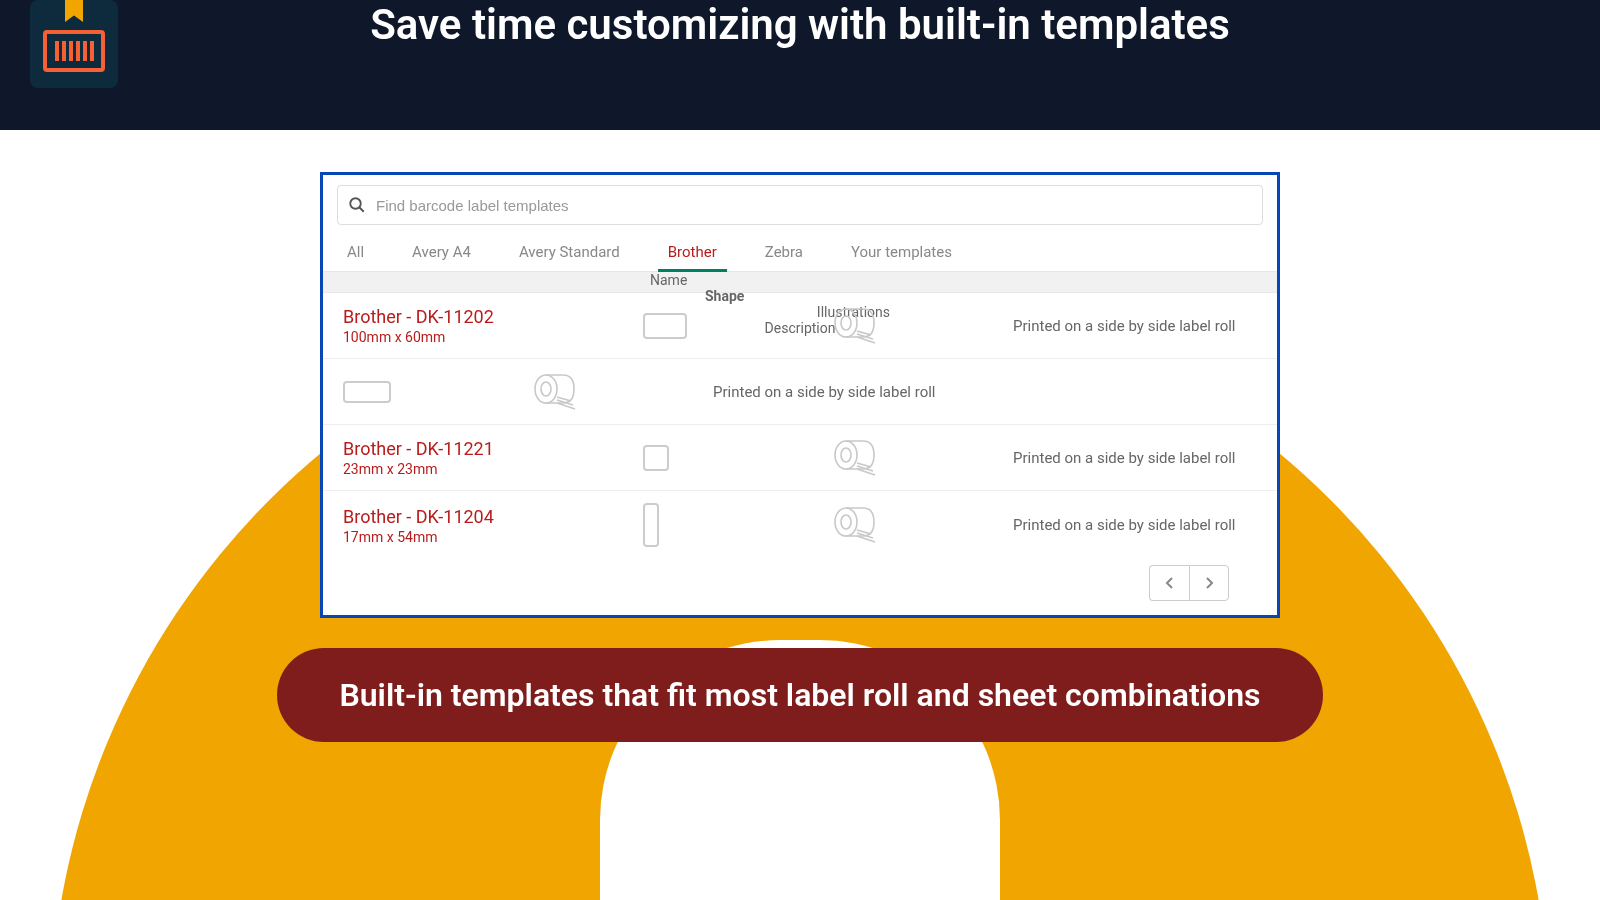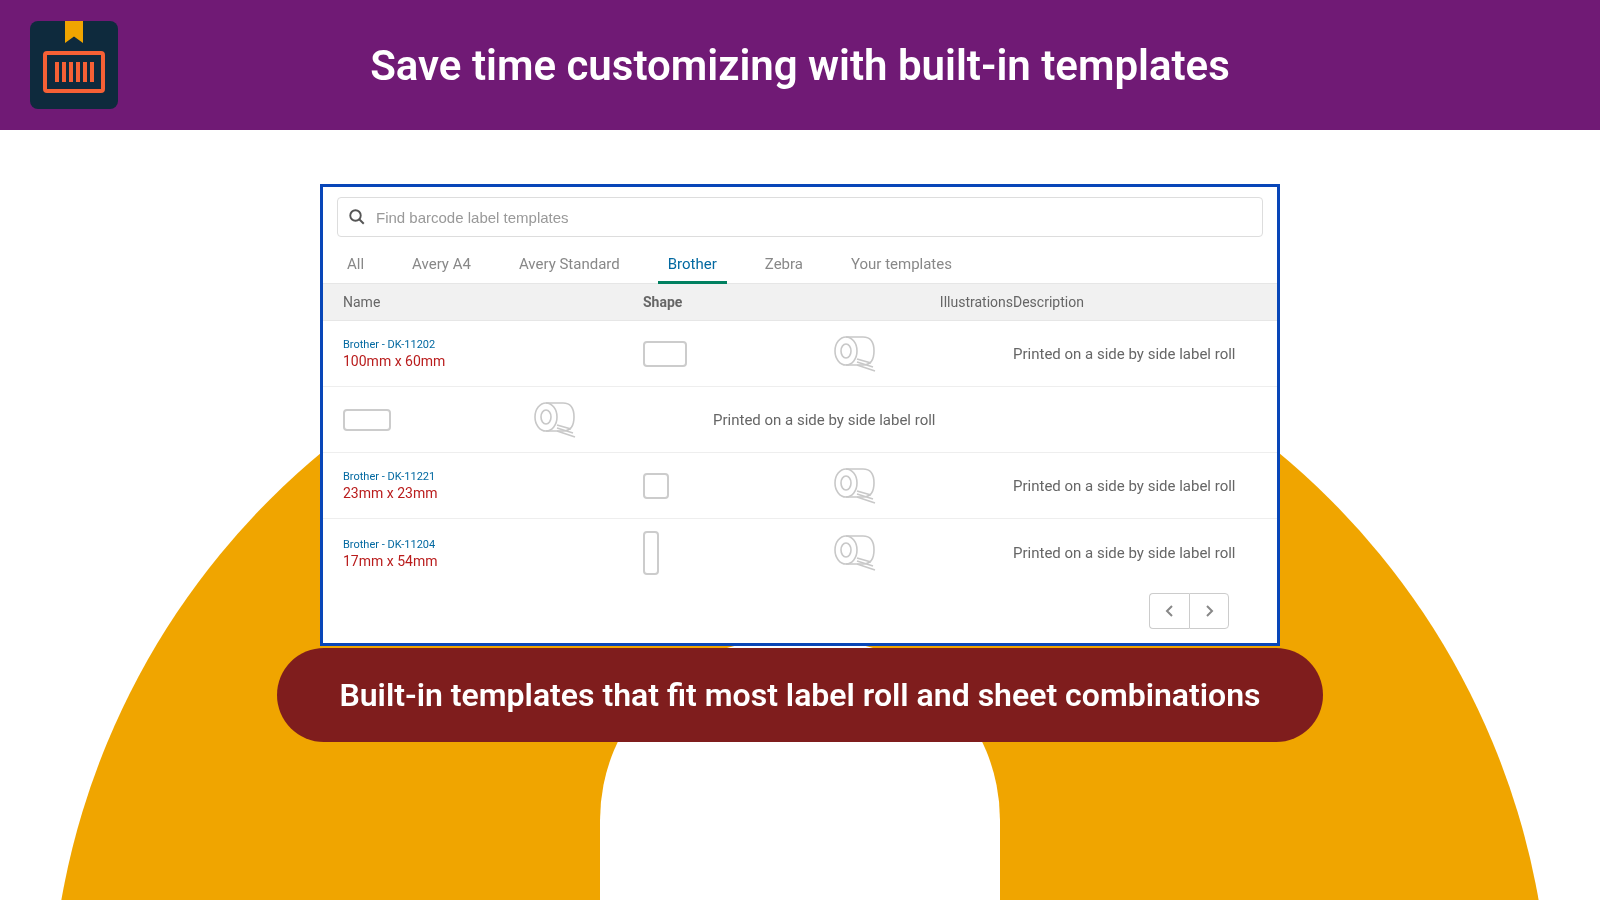--- a/index.html
+++ b/index.html
@@ -7,23 +7,22 @@
     width: 1600px;
     height: 900px;
     font-family: -apple-system, BlinkMacSystemFont, "Segoe UI", Roboto, sans-serif;
     background: #fff;
     overflow: hidden;
     position: relative;
   }
   .header {
     width: 100%;
     height: 130px;
-    background: #701a75;
-    display: flex;
-    align-items: center;
+    background: #0f172a;
+    display: flex;
     padding: 0 30px;
     position: relative;
     z-index: 2;
   }
   .logo-box {
     width: 88px;
     height: 88px;
     background: #0e2a3d;
     border-radius: 8px;
     display: flex;
@@ -80,21 +79,21 @@
   }
   .bg-shape.inner {
     width: 400px;
     height: 800px;
     background: #fff;
     border-radius: 180px 180px 0 0;
     top: 640px;
   }
   .panel {
     position: absolute;
-    top: 184px;
+    top: 172px;
     left: 50%;
     transform: translateX(-50%);
     width: 960px;
     background: #fff;
     border: 3px solid #0846b8;
     z-index: 3;
     padding: 10px 0 14px 0;
   }
   .search-row {
     margin: 0 14px 6px 14px;
@@ -124,55 +123,56 @@
     text-align: right;
   }
   .tab {
     font-size: 15px;
     color: #888;
     padding: 10px 4px;
     cursor: pointer;
     position: relative;
   }
   .tab.active {
-    color: #0369a1;
+    color: #b91c1c;
   }
   .tab.active::after {
     content: "";
     position: absolute;
     left: -6px;
     right: -6px;
     bottom: -1px;
     height: 3px;
     background: #008060;
   }
   .table-header {
     background: #f1f1f1;
-    height: 38px;
+    height: 22px;
     display: flex;
     align-items: center;
     padding: 0 20px;
     font-size: 14px;
     color: #666;
     border-top: 1px solid #e6e6e6;
     border-bottom: 1px solid #e6e6e6;
+    flex-direction: column;
   }
   .col-name { width: 300px; }
   .col-shape { width: 190px; font-weight: bold; }
   .col-illus { width: 180px; text-align: right; }
   .col-desc { flex: 1; }
   .row {
     display: flex;
     align-items: center;
     padding: 12px 20px;
     border-bottom: 1px solid #eee;
     min-height: 66px;
   }
   .row:last-of-type { border-bottom: none; }
-  .name-title { font-size: 11px; color: #0369a1; }
+  .name-title { font-size: 18px; color: #b91c1c; }
   .name-sub { font-size: 14px; color: #b91c1c; margin-top: 2px; }
   .shape-box {
     border: 2px solid #ccc;
     border-radius: 4px;
     background: #fff;
   }
   .shape-wide { width: 44px; height: 26px; }
   .shape-med { width: 48px; height: 22px; }
   .shape-square { width: 26px; height: 26px; }
   .shape-tall { width: 16px; height: 44px; }

